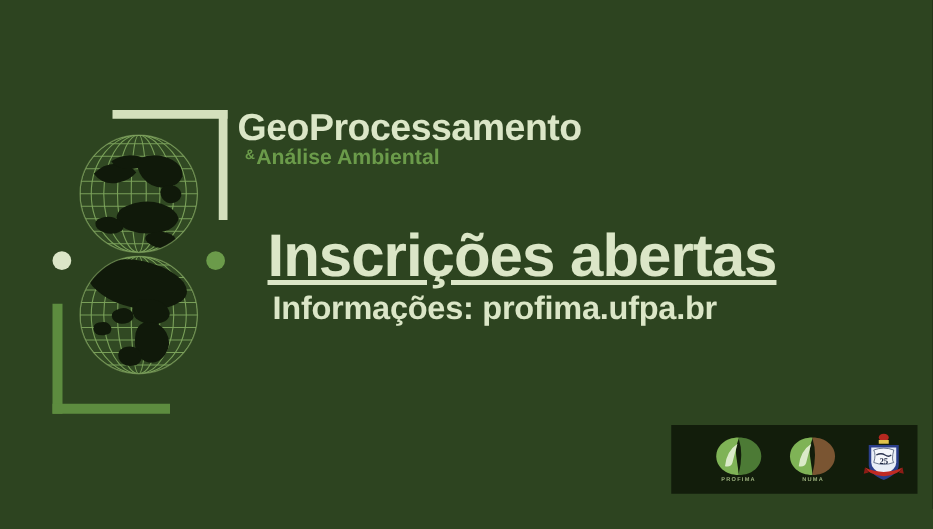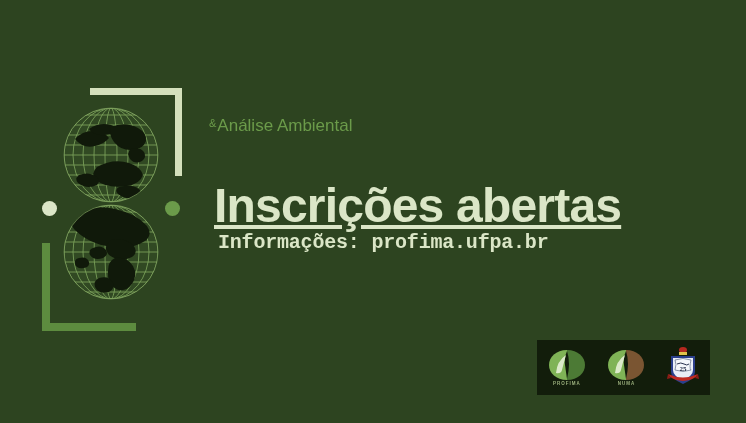--- a/index.html
+++ b/index.html
@@ -79,23 +79,23 @@
     left: 190px; top: 88px;
     font-size: 30px;
     font-weight: 700;
     letter-spacing: -0.4px;
     color: #dbe6c7;
     line-height: 1;
     white-space: nowrap;
   }
   #subtitle-analise {
     position: absolute;
-    left: 209px; top: 117px;
+    left: 196px; top: 117px;
     font-size: 17px;
-    font-weight: 400;
+    font-weight: 700;
     color: #6b9b4a;
     line-height: 1;
     white-space: nowrap;
   }
   #subtitle-analise .amp {
     font-size: 11px;
     vertical-align: 4px;
     margin-right: 1px;
   }
 
@@ -106,38 +106,38 @@
     font-weight: 700;
     letter-spacing: -0.8px;
     color: #dbe6c7;
     line-height: 1;
     white-space: nowrap;
     text-decoration: underline;
   }
   #info-line {
     position: absolute;
     left: 218px; top: 233px;
-    font-size: 20px;
+    font-size: 26px;
     font-weight: 700;
     letter-spacing: -0.2px;
     color: #dbe6c7;
     line-height: 1;
     white-space: nowrap;
-    font-family: Liberation Mono, monospace;
   }
 
   
   #logo-panel {
     position: absolute;
     left: 537px; top: 340px;
     width: 173px; height: 55px;
     background: #121d0b;
     display: flex;
     align-items: center;
     justify-content: space-around;
+    padding-left: 24px;
   }
   .logo-item {
     display: flex;
     flex-direction: column;
     align-items: center;
     justify-content: center;
   }
   .logo-mark { display: block; }
   .logo-caption {
     margin-top: 1px;
@@ -244,20 +244,21 @@
           <path d="M56 58 q12-2 18 8 q5 9-1 18 q-7 9-16 5 q-9-5-8-18 q0-10 7-13z"></path>
           <path d="M40 78 q10-3 14 5 q2 6-4 9 q-10 3-14-5 q-2-6 4-9z"></path>
           <path d="M20 58 q8-2 10 4 q1 5-5 6 q-8 1-9-4 q-1-5 4-6z"></path>
         </g>
       </g>
       <circle cx="52" cy="52" r="47" fill="none" stroke="#8fb26b" stroke-width="1" opacity="0.5"></circle>
     </svg>
   </div>
 
 
+  <div id="title-geoprocessamento">GeoProcessamento</div>
 
   <div id="subtitle-analise">
     <span class="amp">&amp;</span><span>Análise Ambiental</span>
   </div>
 
   <div id="headline-inscricoes">Inscrições abertas</div>
 
   <div id="info-line">Informações: profima.ufpa.br</div>
 
   <div id="logo-panel">

